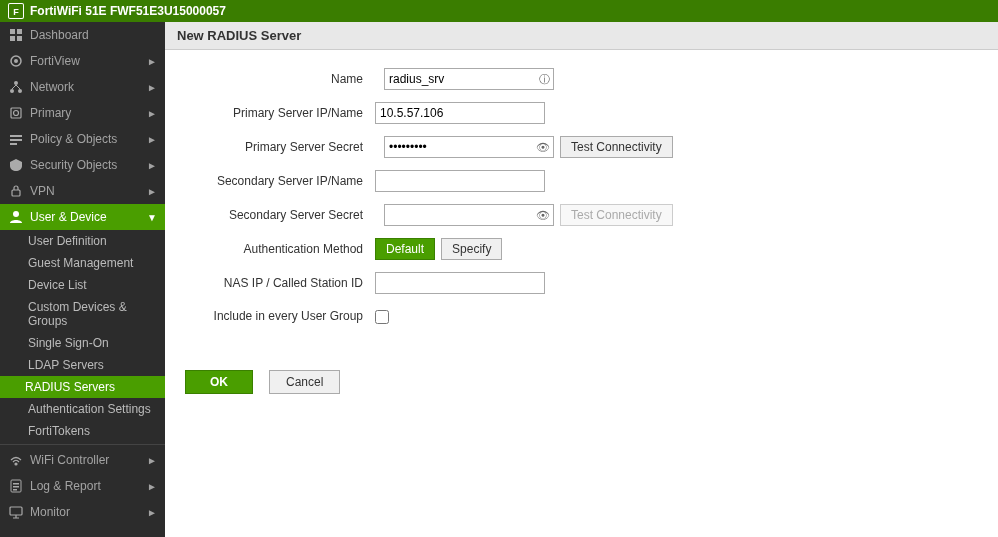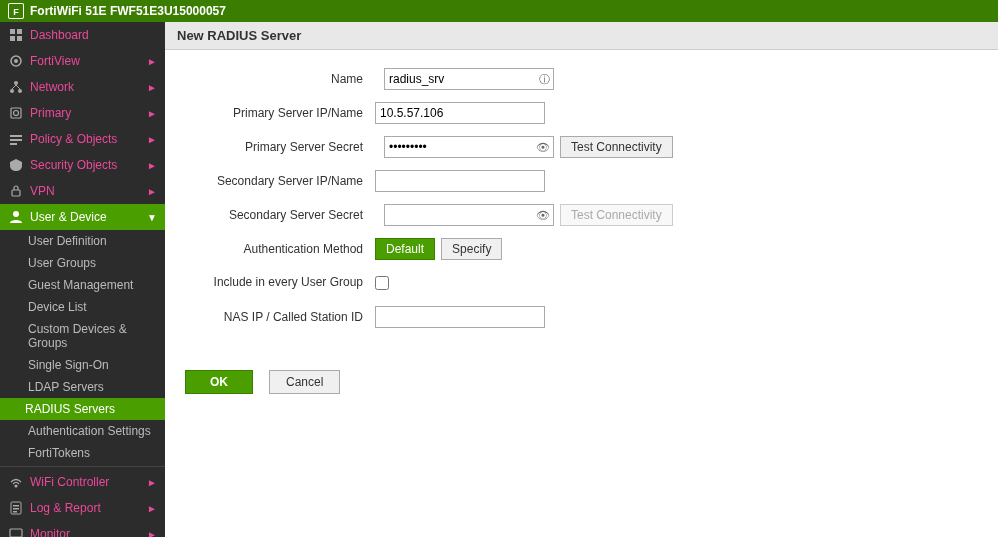--- a/index.html
+++ b/index.html
@@ -36,21 +36,21 @@
       flex-shrink: 0;
       overflow-y: auto;
       font-size: 12px;
     }
     .sidebar-item {
       display: flex;
       align-items: center;
       padding: 5px 8px;
       cursor: pointer;
       position: relative;
-      color: #ec4899;
+      color: #a3a3a3;
     }
     .sidebar-item.active { background: #4a9e00; color: white; }
     .sidebar-item .item-icon { width: 16px; height: 16px; margin-right: 6px; flex-shrink: 0; display: flex; align-items: center; justify-content: center; }
     .sidebar-item .item-label { flex: 1; }
     .sidebar-item .chevron { font-size: 10px; margin-left: 4px; }
     .sidebar-sub-item {
       display: flex;
       align-items: center;
       padding: 4px 8px 4px 28px;
       cursor: pointer;
@@ -290,23 +290,20 @@
           </svg>
       </span>
       <span class="item-label">User &amp; Device</span>
       <span class="chevron">▼</span>
     </div>
 
     <div class="sidebar-sub-item">
       <span>User Definition</span>
     </div>
     <div class="sidebar-sub-item">
-      <span>User Groups</span>
-    </div>
-    <div class="sidebar-sub-item">
       <span>Guest Management</span>
     </div>
     <div class="sidebar-sub-item">
       <span>Device List</span>
     </div>
     <div class="sidebar-sub-item">
       <span>Custom Devices &amp; Groups</span>
     </div>
     <div class="sidebar-sub-item">
       <span>Single Sign-On</span>
@@ -417,30 +414,30 @@
 
       <div class="form-row">
         <div class="form-label">Authentication Method</div>
         <div class="form-control">
           <button class="btn-default">Default</button>
           <button class="btn-specify">Specify</button>
         </div>
       </div>
 
       <div class="form-row">
+        <div class="form-label">NAS IP / Called Station ID</div>
+        <div class="form-control">
+          <input type="text" class="form-input" value="" style="">
+        </div>
+      </div>
+
+      <div class="form-row">
         <div class="form-label" style="line-height:1.3">Include in every User Group</div>
         <div class="form-control">
           <input type="checkbox" class="checkbox-input" style="">
-        </div>
-      </div>
-
-      <div class="form-row">
-        <div class="form-label">NAS IP / Called Station ID</div>
-        <div class="form-control">
-          <input type="text" class="form-input" value="" style="">
         </div>
       </div>
 
     </div>
 
     <div id="footer-buttons">
       <button class="btn-ok">OK</button>
       <button class="btn-cancel">Cancel</button>
     </div>
 

